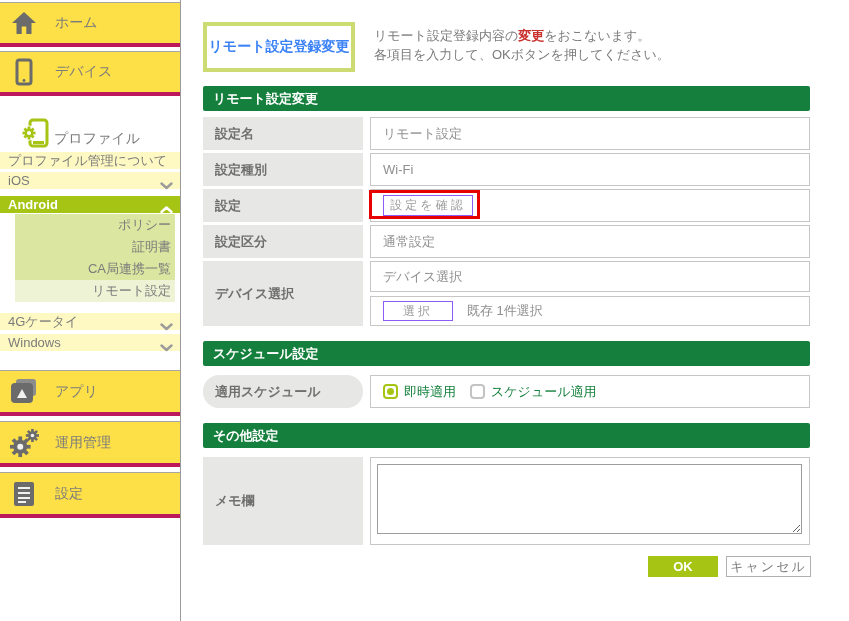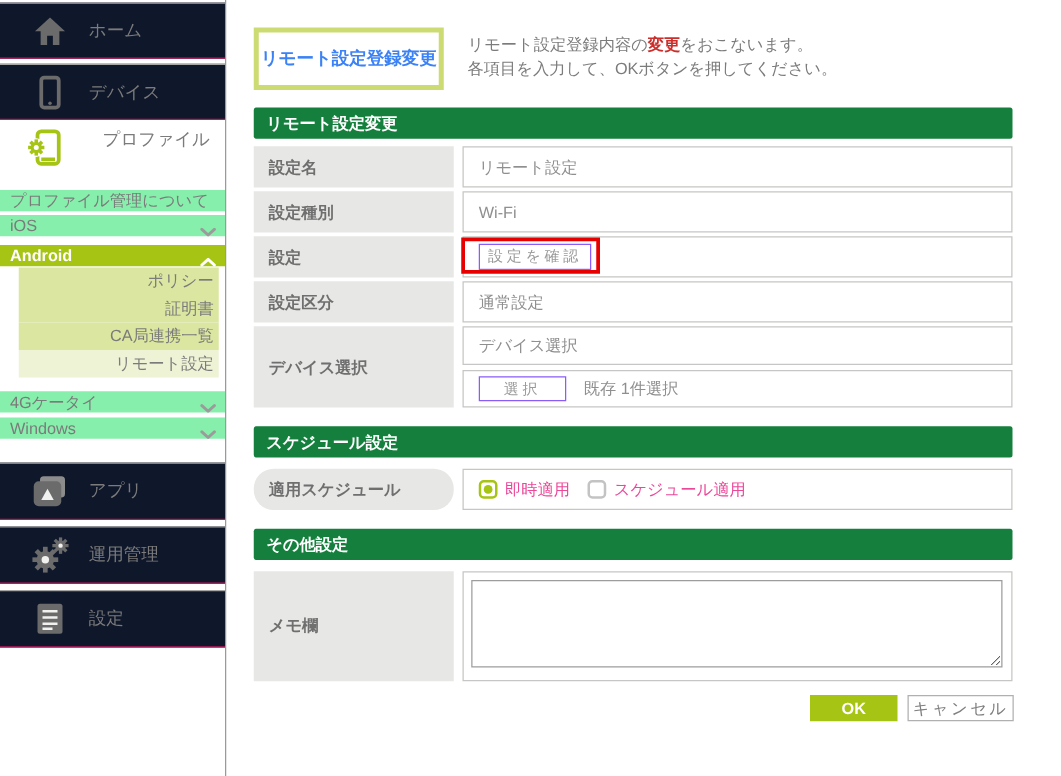--- a/index.html
+++ b/index.html
@@ -3,30 +3,30 @@
 <meta charset="utf-8">
 <style>
   * { margin:0; padding:0; box-sizing:border-box; }
   html,body { width:849px; height:621px; background:#fff;
     font-family:"Liberation Sans","DejaVu Sans",sans-serif; overflow:hidden; }
   .stage { position:relative; width:849px; height:621px; background:#fff; }
 
   
   .sidebar { position:absolute; left:0; top:0; width:181px; height:621px;
     border-right:1px solid #9a9a9a; }
-  .side-block { position:absolute; left:0; width:180px; background:#0f172a;
-    border-top:1px solid #a6a6a6; border-bottom:1px solid #be185d;
-    display:flex; align-items:center; gap:15px; padding-left:24px;
+  .side-block { position:absolute; left:0; width:180px; background:#fde047;
+    border-top:1px solid #a6a6a6; border-bottom:4px solid #be185d;
+    display:flex; align-items:center; gap:15px; padding-left:8px;
     color:#7b7b7b; font-size:14px; cursor:pointer; }
   .iconbox { width:32px; display:flex; justify-content:center; align-items:center; }
   .profile-head { position:absolute; left:0; top:103px; width:180px; height:45px;
-    display:flex; align-items:flex-start; gap:30px; padding-left:20px;
+    display:flex; align-items:flex-end; gap:2px; padding-left:20px;
     color:#7b7b7b; font-size:14px; cursor:pointer; background:#fff; }
   .menu-bar { position:absolute; left:0; width:180px; height:17px;
-    background:#86efac; color:#7b7b7b; font-size:13px; line-height:17px;
+    background:#fef9c3; color:#7b7b7b; font-size:13px; line-height:17px;
     padding-left:8px; cursor:pointer; }
   .menu-bar .chev { position:absolute; right:7px; top:5px; }
   .menu-bar.active { background:#a6c414; color:#fff; font-weight:bold; }
   .submenu { position:absolute; left:15px; top:214px; width:160px; }
   .submenu-item { height:22px; line-height:22px; text-align:right; padding-right:4px;
     background:#dbe6a1; color:#7b7b7b; font-size:13px; cursor:pointer; }
   .submenu-item.selected { background:#eef3d6; }
 
   
   .title-box { position:absolute; left:203px; top:22px; width:152px; height:50px;
@@ -50,21 +50,21 @@
   .confirm-btn { width:90px; height:21px; margin-left:8px; }
   .select-btn { width:70px; height:20px; }
   .red-annot { position:absolute; left:369px; top:190px; width:111px; height:29px;
     border:3px solid #e60000; pointer-events:none; }
   .status-text { margin-left:14px; color:#8f8f8f; font-size:13px; }
   .radio { display:inline-flex; width:15px; height:15px; border-radius:4px;
     border:2px solid #c3c3c3; background:#fff; align-items:center;
     justify-content:center; cursor:pointer; }
   .radio.on { border-color:#a6c414; }
   .radio.on .dot { width:7px; height:7px; border-radius:50%; background:#a6c414; }
-  .radio-label { margin:0 14px 0 6px; color:#ec4899; font-size:13px; }
+  .radio-label { margin:0 14px 0 6px; color:#15803d; font-size:13px; }
   .memo-area { position:absolute; left:377px; top:464px; width:425px; height:70px;
     border:1px solid #9d9d9d; resize:both; font-family:inherit; font-size:13px;
     color:#666; }
   .ok-btn { position:absolute; left:648px; top:556px; width:70px; height:21px;
     background:#a6c414; border:none; color:#fff; font-weight:bold; font-size:13px;
     line-height:21px; text-align:center; cursor:pointer; font-family:inherit; }
   .cancel-btn { position:absolute; left:726px; top:556px; width:85px; height:21px;
     background:#fff; border:1px solid #b0b0b0; color:#7f7f7f; font-size:13px;
     letter-spacing:2px; text-align:center; cursor:pointer; font-family:inherit; }
 </style>

